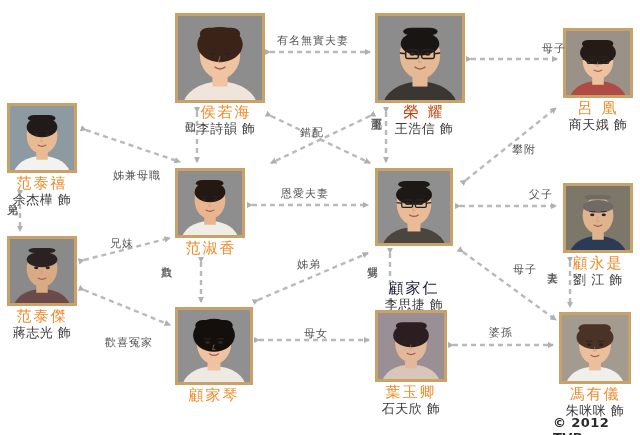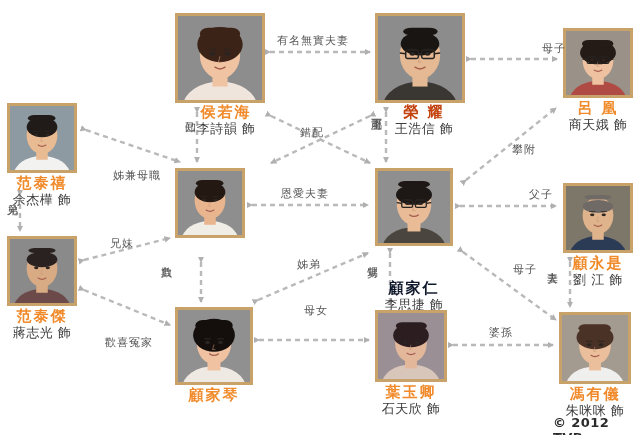--- a/index.html
+++ b/index.html
@@ -37,21 +37,21 @@
     height: 100%;
   }
   .label {
     position: absolute;
     text-align: center;
     white-space: nowrap;
     line-height: 1.05;
   }
   .char-name {
     color: #f08a2a;
-    font-weight: bold;
+    font-weight: normal;
     font-size: 15px;
     letter-spacing: 2px;
     font-family: "DejaVu Sans", "Liberation Sans", sans-serif;
   }
   .actor-name {
     color: #3b3b3b;
     font-size: 13px;
     letter-spacing: 0.5px;
     margin-top: 1px;
     font-family: "DejaVu Sans", "Liberation Sans", sans-serif;
@@ -259,20 +259,21 @@
           <rect x="28" y="14" width="43" height="10" rx="10" fill="#241813"></rect>
           <ellipse cx="41" cy="45" rx="3.4" ry="2.2" fill="#2b2420"></ellipse>
           <ellipse cx="59" cy="45" rx="3.4" ry="2.2" fill="#2b2420"></ellipse>
           <rect x="36" y="39" width="10" height="1.8" rx="0.9" fill="#2b2420" opacity="0.75"></rect>
           <rect x="54" y="39" width="10" height="1.8" rx="0.9" fill="#2b2420" opacity="0.75"></rect>
           <path d="M50,48 L48,55 L52,55" stroke="#c89270" stroke-width="1.1" fill="none" opacity="0.7"></path>
           <path d="M44,61 Q50,65 56,61" stroke="#a35b4e" stroke-width="1.8" fill="none" stroke-linecap="round"></path>
         </svg>
       </div>
       <div class="label" style="left: 151px; top: 241px; width: 120px;">
+        <div class="char-name" style="color: rgb(240, 138, 42);">范淑香</div>
       </div>
       <div class="photo" style="left: 375px; top: 168px; width: 78px; height: 78px; border-color: rgb(200, 162, 105);">
         <svg class="face" viewBox="0 0 100 100" preserveAspectRatio="none" xmlns="http://www.w3.org/2000/svg">
           <rect x="0" y="0" width="100" height="100" fill="#8f8f8f"></rect>
           <ellipse cx="50" cy="108" rx="44" ry="30" fill="#4b453f"></ellipse>
           <rect x="41" y="62" width="18" height="22" fill="#e9bb96"></rect>
           <ellipse cx="50" cy="46" rx="24" ry="29" fill="#e9bb96"></ellipse>
           <ellipse cx="50" cy="33" rx="25" ry="14" fill="#1d1815"></ellipse>
           <rect x="28" y="14" width="44" height="9" rx="10" fill="#1d1815"></rect>
           <ellipse cx="41" cy="45" rx="3.4" ry="2.2" fill="#2b2420"></ellipse>
@@ -385,19 +386,19 @@
       <div class="rel-label" style="left: 281px; top: 186px; color: rgb(85, 85, 85);">恩愛夫妻</div>
       <div class="rel-label" style="left: 529px; top: 187px; color: rgb(85, 85, 85);">父子</div>
       <div class="rel-label vertical" style="left: 6px; top: 196px; color: rgb(85, 85, 85);">兄弟</div>
       <div class="rel-label" style="left: 110px; top: 236px; color: rgb(85, 85, 85);">兄妹</div>
       <div class="rel-label vertical" style="left: 160px; top: 258px; color: rgb(85, 85, 85);">欺負</div>
       <div class="rel-label" style="left: 297px; top: 257px; color: rgb(85, 85, 85); text-align: center;">姊弟</div>
       <div class="rel-label vertical" style="left: 366px; top: 258px; color: rgb(85, 85, 85);">舅甥</div>
       <div class="rel-label" style="left: 513px; top: 262px; color: rgb(85, 85, 85);">母子</div>
       <div class="rel-label vertical" style="left: 546px; top: 263px; color: rgb(85, 85, 85);">夫妻</div>
       <div class="rel-label" style="left: 105px; top: 305px; color: rgb(85, 85, 85); margin-top: 30px;">歡喜冤家</div>
-      <div class="rel-label" style="left: 304px; top: 303px; color: rgb(85, 85, 85); font-family: Liberation Mono, monospace;">母女</div>
+      <div class="rel-label" style="left: 304px; top: 326px; color: rgb(85, 85, 85); font-family: Liberation Mono, monospace;">母女</div>
       <div class="rel-label" style="left: 489px; top: 325px; color: rgb(85, 85, 85);">婆孫</div>
     </div>
 
   <div class="copyright" style="left: 553px; top: 415px;">© 2012 TVB</div>
 
 </div>
 
 </body></html>

